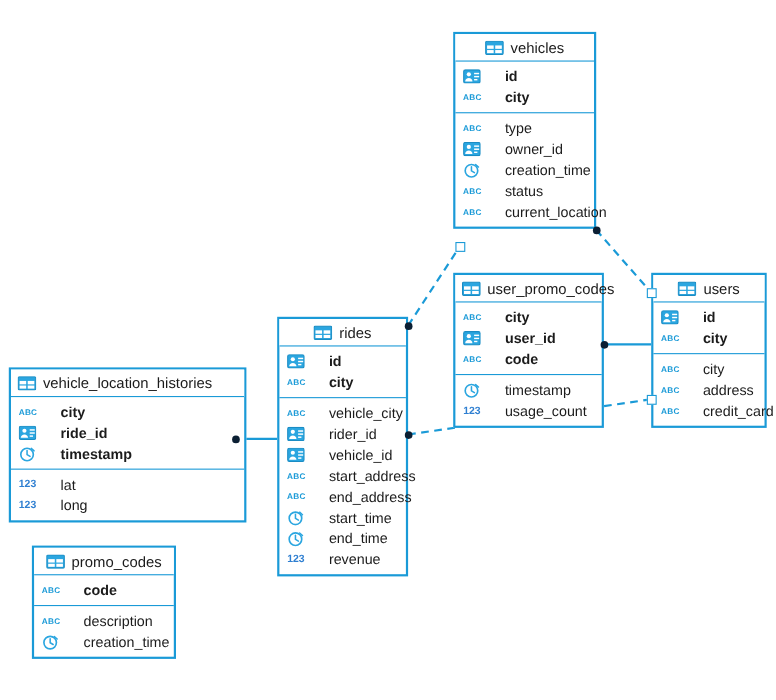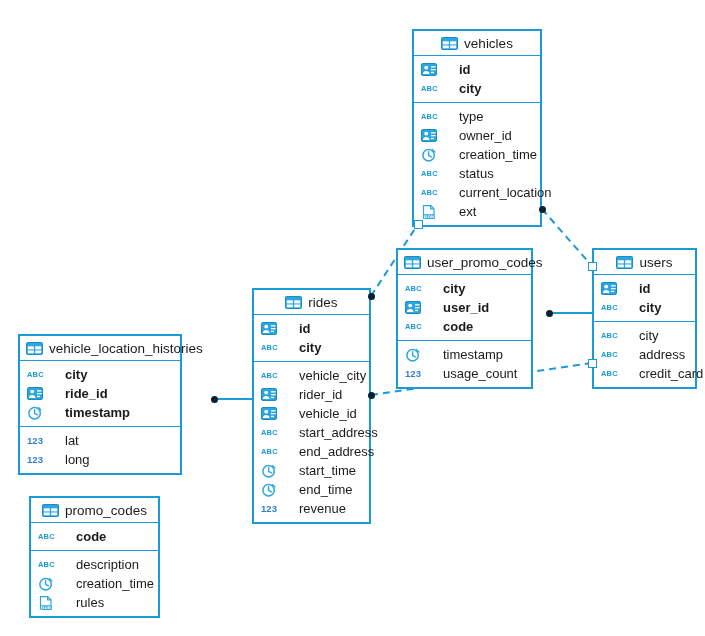--- a/index.html
+++ b/index.html
@@ -138,34 +138,23 @@
           <span class="col-name">creation_time</span>
         </div>
         <div class="col-row">
           <span class="ico ico-abc">ABC</span>
           <span class="col-name">status</span>
         </div>
         <div class="col-row">
           <span class="ico ico-abc">ABC</span>
           <span class="col-name">current_location</span>
         </div>
-        <div class="col-row">
-          <span class="ico">
-            <svg width="16" height="14" viewBox="0 0 16 14">
-              <path d="M2.5 0.6h7.2l3.3 3.2v9.6H2.5z" fill="#ffffff" stroke="#2ba6e0" stroke-width="1.2"></path>
-              <path d="M9.6 0.8v3.1h3.2" fill="none" stroke="#2ba6e0" stroke-width="1.2"></path>
-              <rect x="2.1" y="9.2" width="11.4" height="4.2" rx="0.7" fill="#2ba6e0"></rect>
-              <text x="7.8" y="12.6" font-family="DejaVu Sans, sans-serif" font-size="3.7" font-weight="bold" fill="#ffffff" text-anchor="middle">JSON</text>
-            </svg>
-          </span>
-          <span class="col-name">ext</span>
-        </div>
-      </div>
-    </div>
-    <div class="table-node" style="left: 396px; top: 248px; width: 137px;">
+      </div>
+    </div>
+    <div class="table-node" style="left: 412px; top: 248px; width: 137px;">
       <div class="tbl-header left">
         <span class="ico">
           <svg width="17" height="13" viewBox="0 0 17 13">
             <rect x="0.5" y="0.5" width="16" height="12" rx="1" fill="#2ba6e0" stroke="#1a8cc4"></rect>
             <rect x="1.8" y="4.3" width="6" height="3.1" fill="#ffffff"></rect>
             <rect x="9.2" y="4.3" width="6" height="3.1" fill="#ffffff"></rect>
             <rect x="1.8" y="8.5" width="6" height="2.8" fill="#ffffff"></rect>
             <rect x="9.2" y="8.5" width="6" height="2.8" fill="#ffffff"></rect>
           </svg>
         </span>
@@ -348,21 +337,21 @@
             </svg>
           </span>
           <span class="col-name">end_time</span>
         </div>
         <div class="col-row">
           <span class="ico ico-num">123</span>
           <span class="col-name">revenue</span>
         </div>
       </div>
     </div>
-    <div class="table-node" style="left: 18px; top: 334px; width: 164px;">
+    <div class="table-node" style="left: 8px; top: 334px; width: 216px;">
       <div class="tbl-header left">
         <span class="ico">
           <svg width="17" height="13" viewBox="0 0 17 13">
             <rect x="0.5" y="0.5" width="16" height="12" rx="1" fill="#2ba6e0" stroke="#1a8cc4"></rect>
             <rect x="1.8" y="4.3" width="6" height="3.1" fill="#ffffff"></rect>
             <rect x="9.2" y="4.3" width="6" height="3.1" fill="#ffffff"></rect>
             <rect x="1.8" y="8.5" width="6" height="2.8" fill="#ffffff"></rect>
             <rect x="9.2" y="8.5" width="6" height="2.8" fill="#ffffff"></rect>
           </svg>
         </span>
@@ -434,31 +423,20 @@
         </div>
         <div class="col-row">
           <span class="ico">
             <svg width="16" height="14" viewBox="0 0 16 14">
               <circle cx="7.6" cy="7.2" r="5.7" fill="#ffffff" stroke="#2ba6e0" stroke-width="1.5"></circle>
               <path d="M7.6 3.6v3.7l2.7 1.6" stroke="#2ba6e0" stroke-width="1.4" fill="none" stroke-linecap="round"></path>
               <path d="M11.4 1.6l2.6 2.3" stroke="#2ba6e0" stroke-width="1.3" stroke-linecap="round"></path>
             </svg>
           </span>
           <span class="col-name">creation_time</span>
-        </div>
-        <div class="col-row">
-          <span class="ico">
-            <svg width="16" height="14" viewBox="0 0 16 14">
-              <path d="M2.5 0.6h7.2l3.3 3.2v9.6H2.5z" fill="#ffffff" stroke="#2ba6e0" stroke-width="1.2"></path>
-              <path d="M9.6 0.8v3.1h3.2" fill="none" stroke="#2ba6e0" stroke-width="1.2"></path>
-              <rect x="2.1" y="9.2" width="11.4" height="4.2" rx="0.7" fill="#2ba6e0"></rect>
-              <text x="7.8" y="12.6" font-family="DejaVu Sans, sans-serif" font-size="3.7" font-weight="bold" fill="#ffffff" text-anchor="middle">JSON</text>
-            </svg>
-          </span>
-          <span class="col-name">rules</span>
         </div>
       </div>
     </div>
     <div class="dot" style="left: 210.5px; top: 395.5px;"></div>
     <div class="dot" style="left: 545.5px; top: 309.5px;"></div>
     <div class="dot" style="left: 367.5px; top: 292.5px;"></div>
     <div class="socket" style="left: 413.5px; top: 219.5px;"></div>
     <div class="dot" style="left: 538.5px; top: 205.5px;"></div>
     <div class="socket" style="left: 587.5px; top: 261.5px;"></div>
     <div class="dot" style="left: 367.5px; top: 391.5px;"></div>

